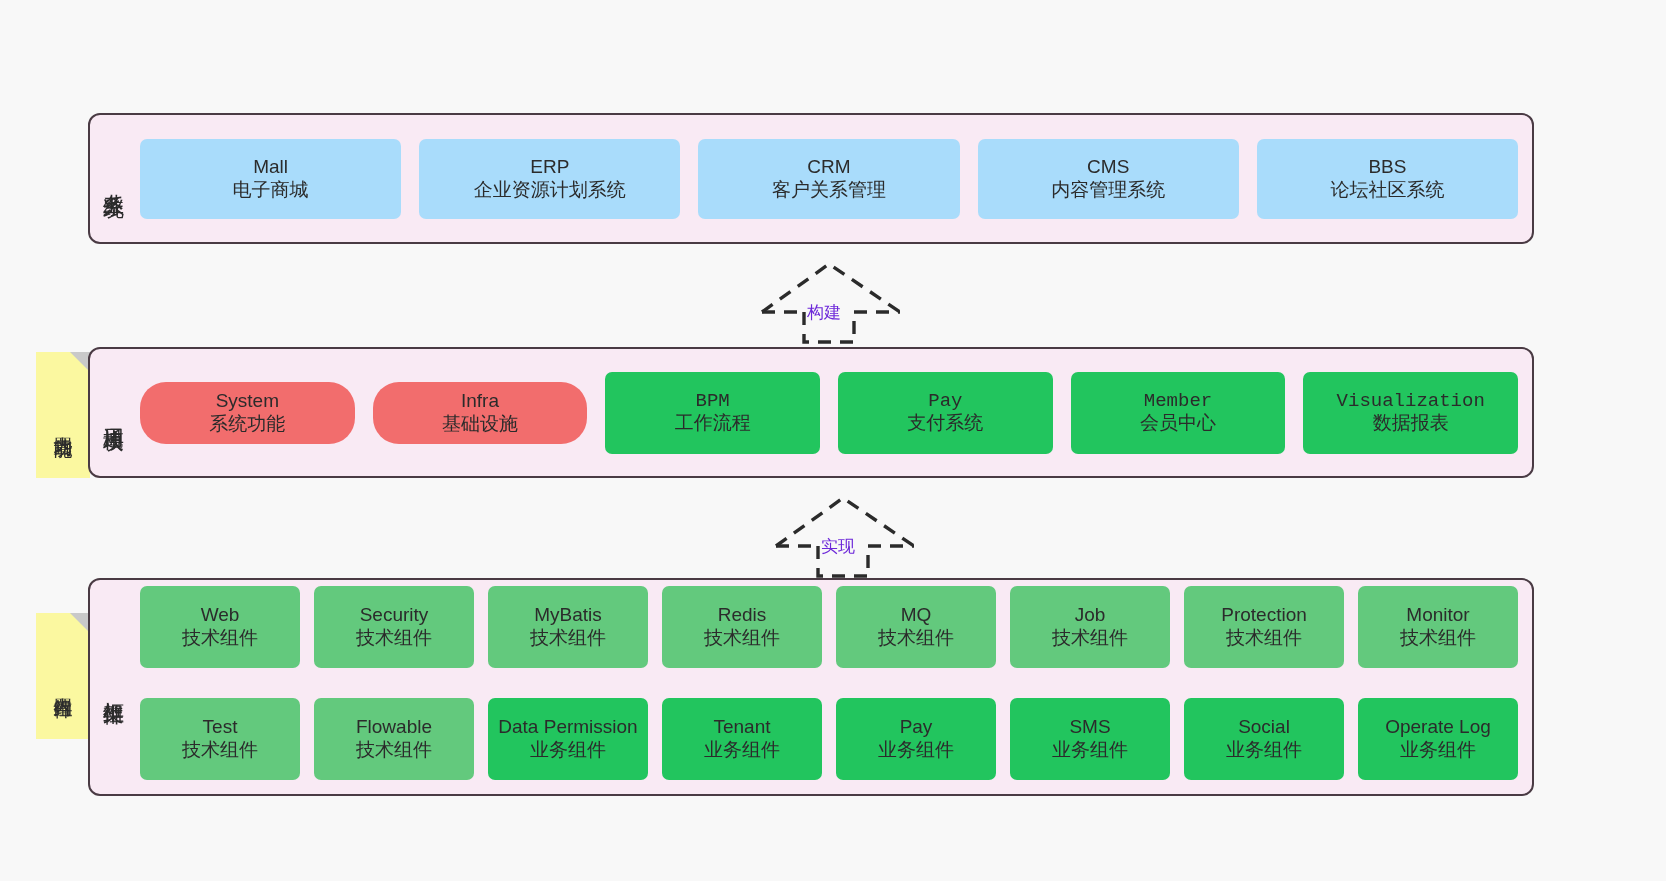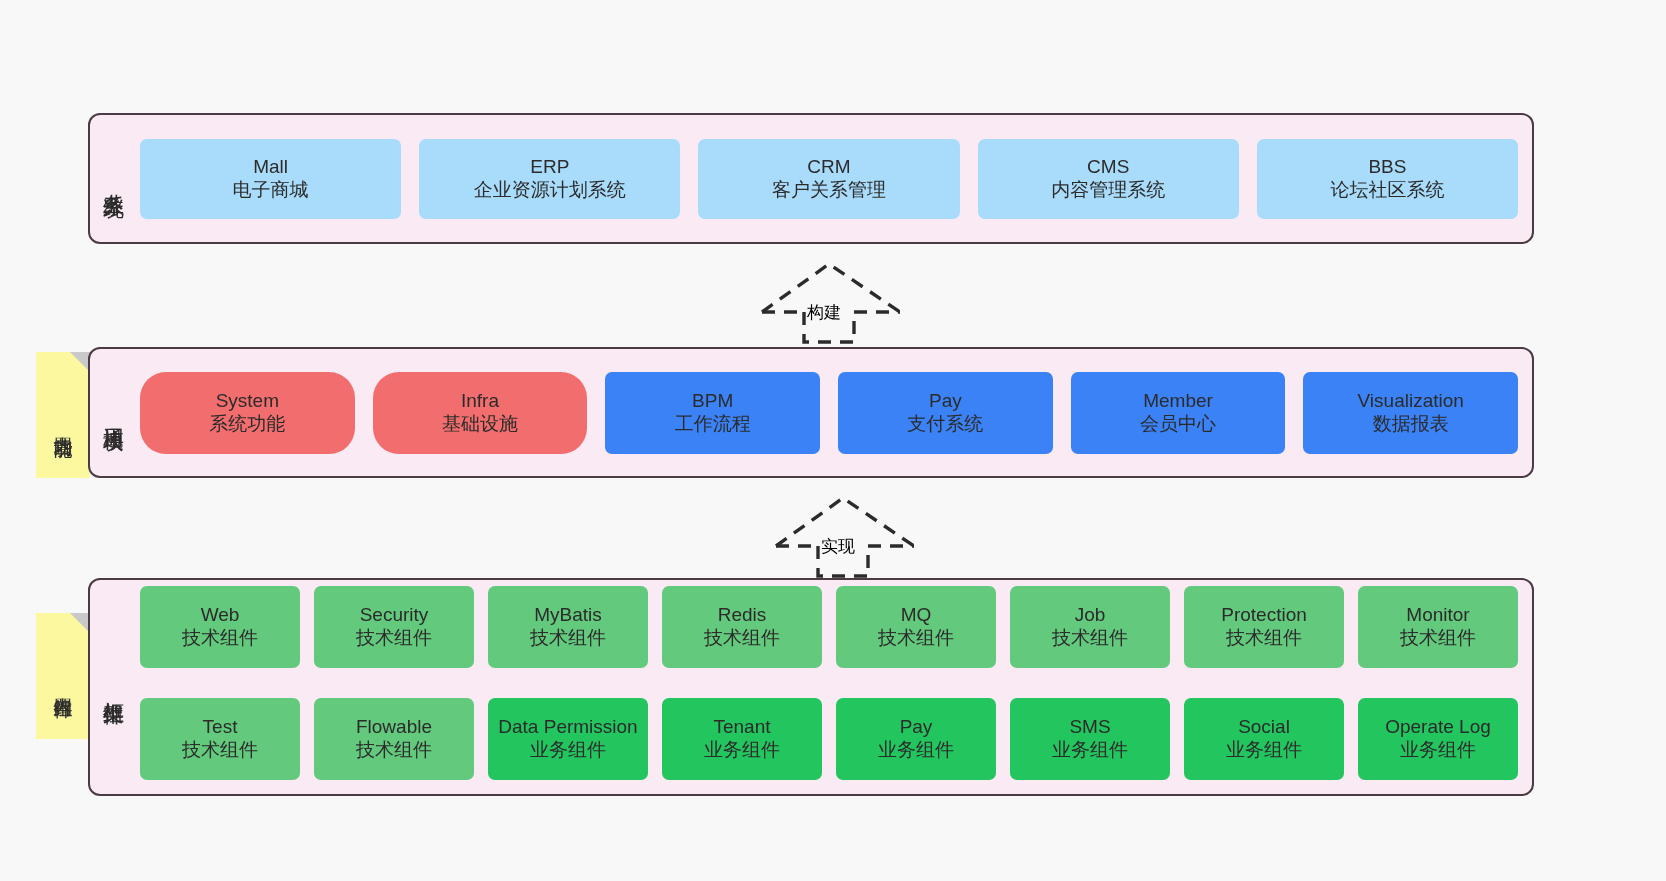--- a/index.html
+++ b/index.html
@@ -73,22 +73,22 @@
     align-items:center;
     justify-content:center;
     text-align:center;
     box-sizing:border-box;
     padding:6px 4px;
     line-height:1.2;
   }
   .card .t{font-size:19px;}
   .card .s{font-size:19px;}
   .blue{background:#a9dcfb;height:80px;}
-  .red{background:#f26d6d;height:82px;border-radius:26px;}
-  .pink{background:#3b82f6;height:82px;}
+  .red{background:#f26d6d;height:62px;border-radius:26px;}
+  .pink{background:#22c55e;height:82px;font-family:Liberation Mono, monospace;}
   .green{background:#63c97d;height:82px;}
   .lgreen{background:#22c55e;height:82px;}
 
   
   .note{
     position:absolute;
     width:54px;
     background:#fbf8a0;
     display:flex;
     align-items:center;
@@ -110,21 +110,21 @@
     border-left:20px solid transparent;
     border-top:20px solid #c9c9c9;
   }
 
   
   .arrow{position:absolute;}
   .arrow svg{display:block;overflow:visible;}
   .arrow .alabel{
     position:absolute;
     font-size:17px;
-    color:#000000;
+    color:#6d28d9;
     background:transparent;
     white-space:nowrap;
     user-select:none;
   }
 </style>
 </head>
 <body>
 
 <div id="stage">
 

